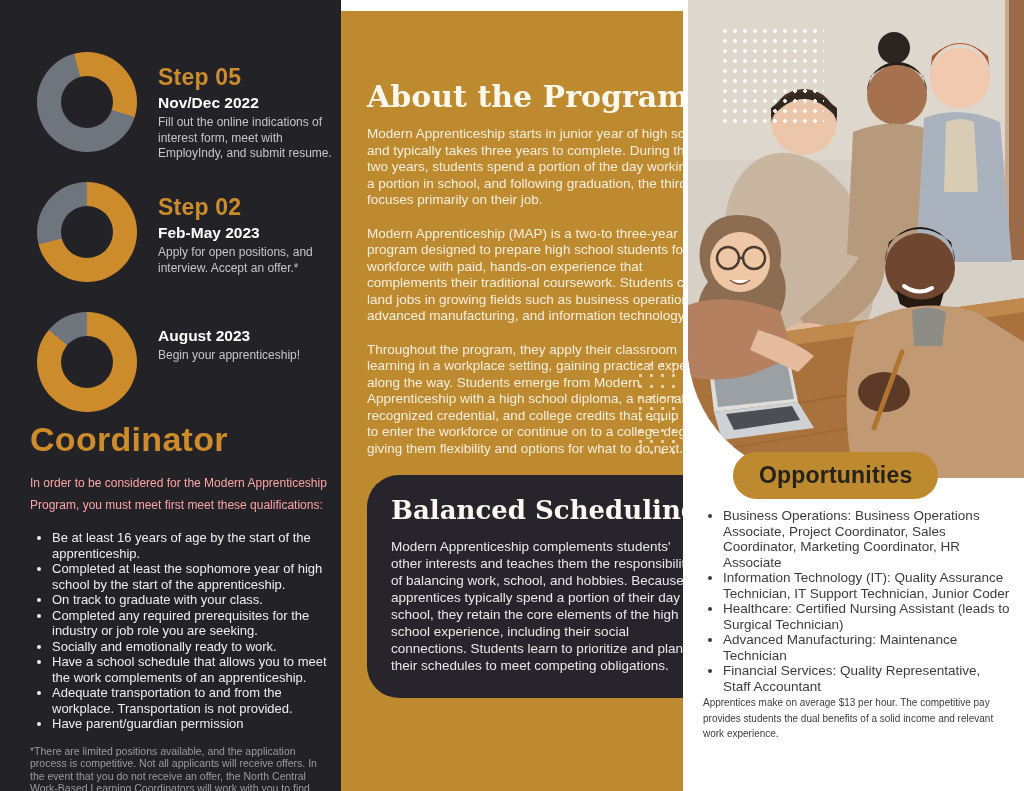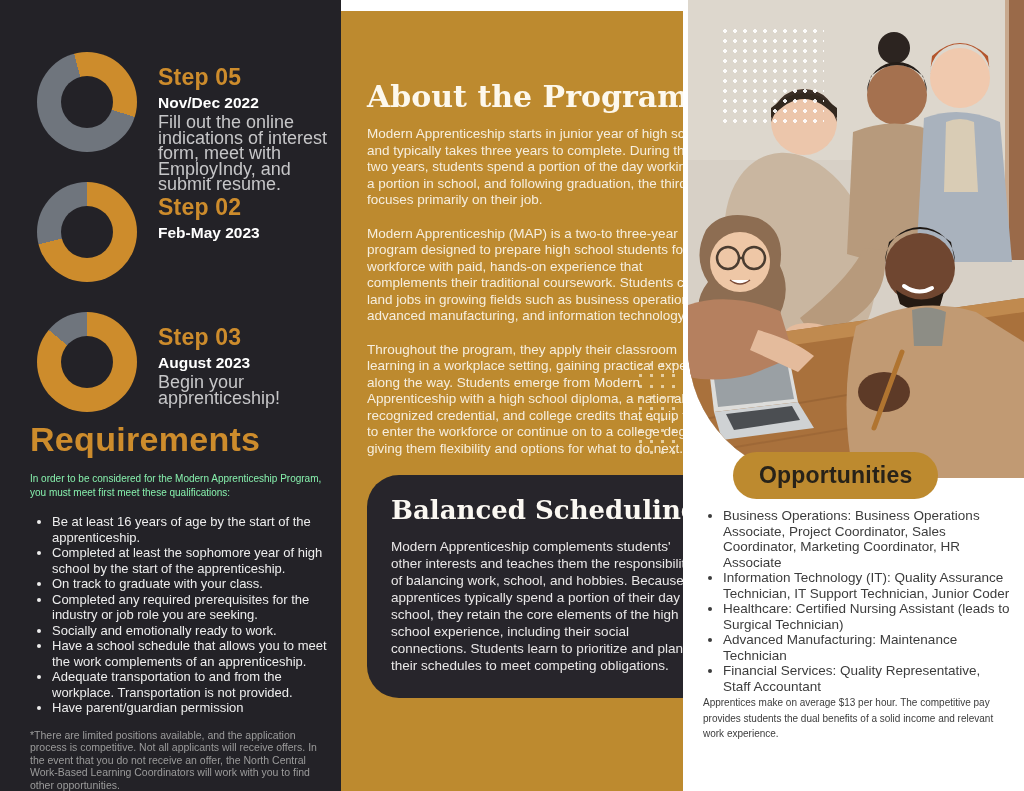--- a/index.html
+++ b/index.html
@@ -18,24 +18,24 @@
   .col-left{position:absolute;left:0;top:0;width:341px;height:791px;background:var(--dark);}
   .step{position:absolute;left:0;width:341px;height:120px;}
   .donut{position:absolute;left:37px;top:0;width:100px;height:100px;border-radius:50%;}
   .donut::after{content:"";position:absolute;left:24px;top:24px;width:52px;height:52px;border-radius:50%;background:var(--dark);}
   .donut1{background:conic-gradient(from -15deg,var(--gold-bright) 0 34%,var(--ring-gray) 34% 100%);}
   .donut2{background:conic-gradient(from 0deg,var(--gold-bright) 0 71%,var(--ring-gray) 71% 100%);}
   .donut3{background:conic-gradient(from -50deg,var(--ring-gray) 0 14%,var(--gold-bright) 14% 100%);}
   .step-text{position:absolute;left:158px;top:12px;width:176px;}
   .step-label{color:var(--gold-bright);font-size:23px;font-weight:800;letter-spacing:.2px;}
   .step-date{color:#ffffff;font-size:15.5px;font-weight:700;margin-top:3px;}
-  .step-body{color:#c6c6c8;font-size:18px;line-height:15.5px;margin-top:3px;}
+  .step-body{color:#c6c6c8;font-size:12px;line-height:15.5px;margin-top:3px;}
   .req{position:absolute;left:30px;top:420px;width:303px;}
   .req-title{color:var(--gold-bright);font-size:34px;font-weight:800;letter-spacing:.3px;margin-bottom:13px;}
-  .req-intro{color:#86efac;font-size:10px;line-height:14px;font-weight:500;}
+  .req-intro{color:#fca5a5;font-size:12px;line-height:22px;font-weight:500;}
   .req ul{list-style:disc;padding-left:22px;margin-top:14px;}
   .req li{color:#ededed;font-size:13px;line-height:15.5px;font-weight:500;}
   .footnote{color:#9b9b9b;font-size:10.5px;line-height:12.5px;margin-top:13px;}
 
   
   .col-mid{position:absolute;left:341px;top:11px;width:406px;height:791px;background:var(--gold);padding:12px 22px 0 26px;}
   .about-title{font-family:"DejaVu Serif","Liberation Serif",serif;color:#fdf8ec;font-size:30px;font-weight:700;margin-top:56px;margin-bottom:12px;}
   .col-mid p.body{color:#f6eede;font-size:13.5px;line-height:16.5px;margin-bottom:17px;}
   .dots{position:absolute;pointer-events:none;}
   .dots-gold{right:0;top:348px;width:112px;height:102px;
@@ -73,34 +73,34 @@
         <div class="step-date">Nov/Dec 2022</div>
         <div class="step-body">Fill out the online indications of interest form, meet with EmployIndy, and submit resume.</div>
       </div>
     </div>
 
     <div class="step" style="top:182px;">
       <div class="donut donut2"></div>
       <div class="step-text">
         <div class="step-label">Step 02</div>
         <div class="step-date">Feb-May 2023</div>
+        <div class="step-body">Apply for open positions, and interview. Accept an offer.*</div>
       </div>
     </div>
 
     <div class="step" style="top:312px;">
       <div class="donut donut3"></div>
       <div class="step-text">
-        <div class="step-label">Step 03</div>
         <div class="step-date">August 2023</div>
         <div class="step-body">Begin your apprenticeship!</div>
       </div>
     </div>
 
     <div class="req">
-      <div class="req-title">Requirements</div>
+      <div class="req-title">Coordinator</div>
       <p class="req-intro">In order to be considered for the Modern Apprenticeship Program, you must meet first meet these qualifications:</p>
       <ul>
 
       <li>Be at least 16 years of age by the start of the apprenticeship.</li>
           <li>Completed at least the sophomore year of high school by the start of the apprenticeship.</li>
           <li>On track to graduate with your class.</li>
           <li>Completed any required prerequisites for the industry or job role you are seeking.</li>
           <li>Socially and emotionally ready to work.</li>
           <li>Have a school schedule that allows you to meet the work complements of an apprenticeship.</li>
           <li>Adequate transportation to and from the workplace. Transportation is not provided.</li>

